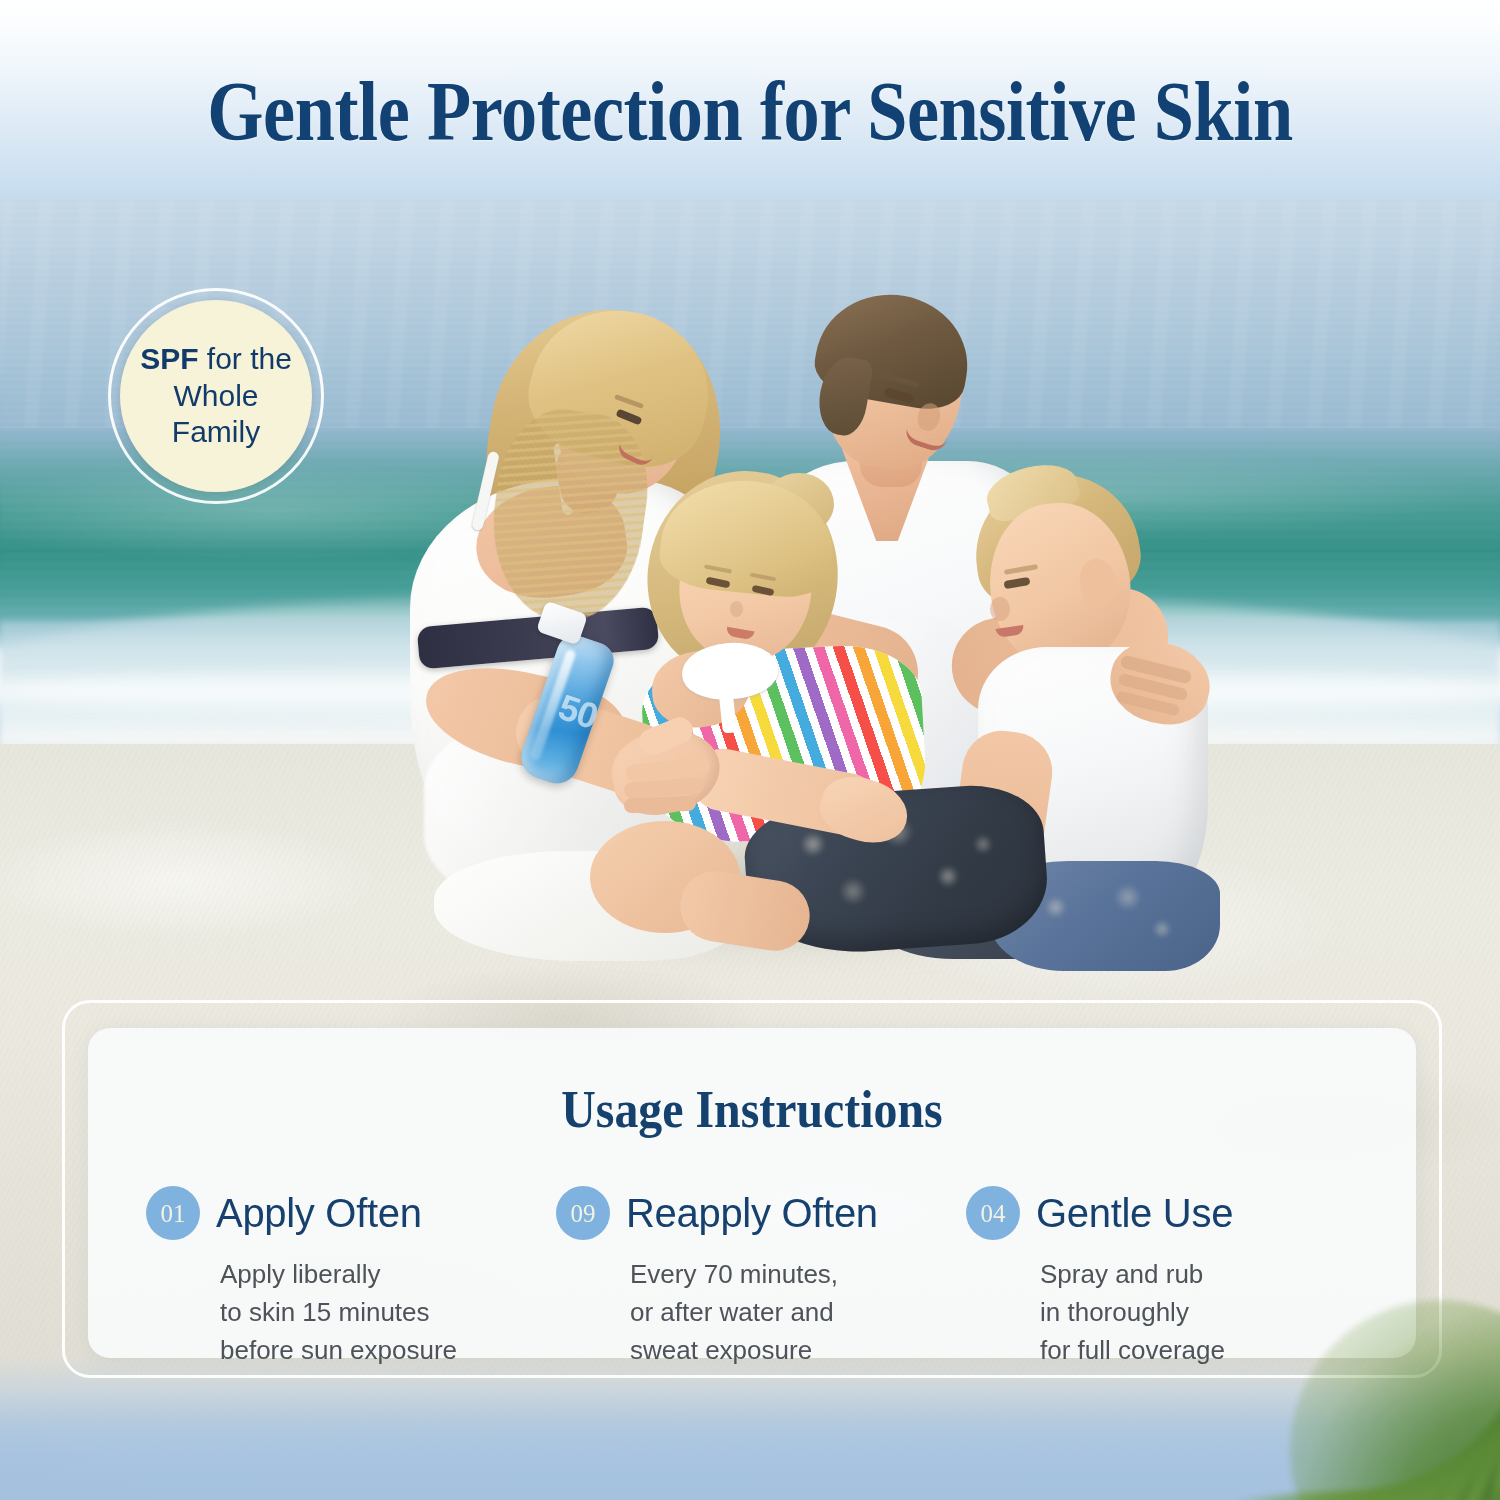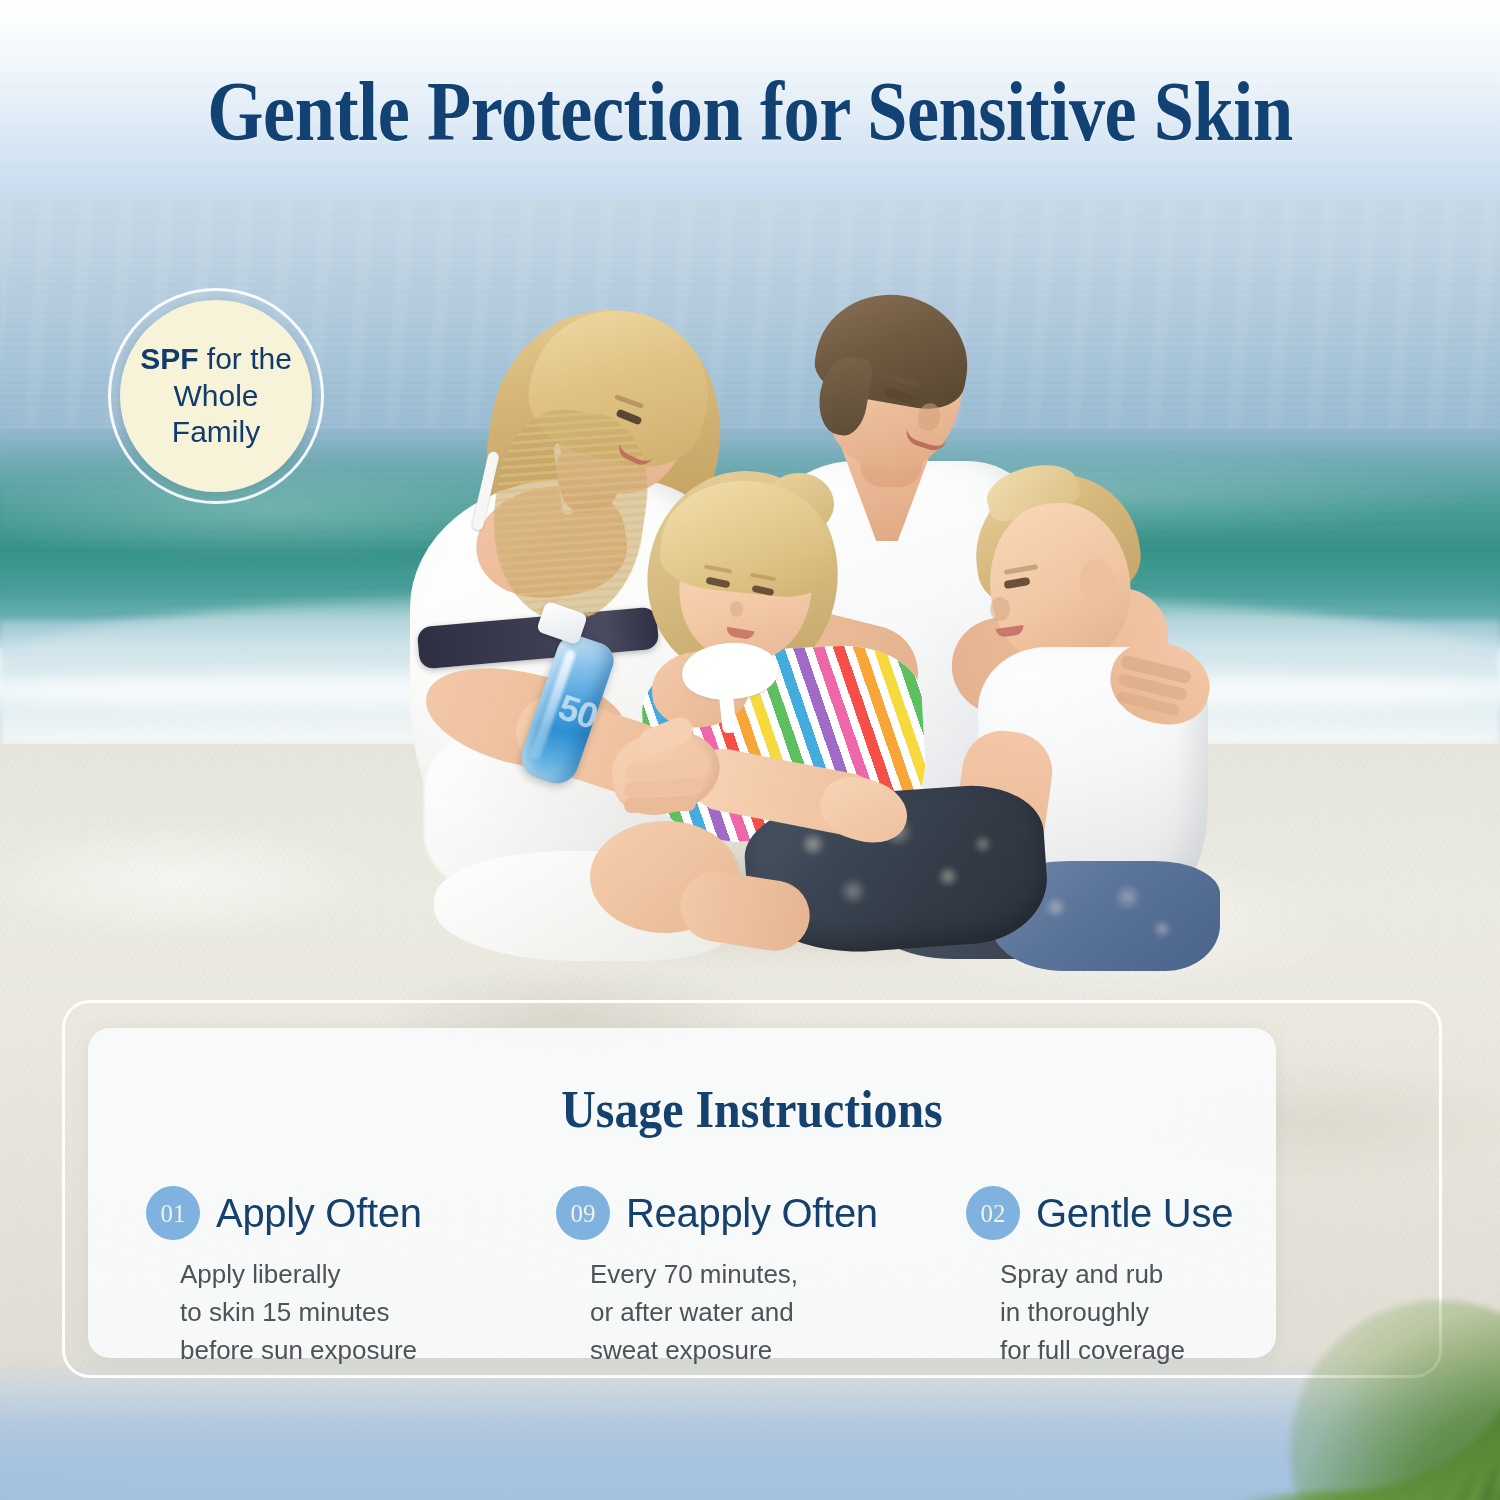--- a/index.html
+++ b/index.html
@@ -652,21 +652,21 @@
   
   .panel-outline{
     position:absolute;
     left:62px; top:1000px; width:1380px; height:378px;
     border:3px solid rgba(255,255,255,.95);
     border-radius:28px;
     z-index:9;
   }
   .panel{
     position:absolute;
-    left:88px; top:1028px; width:1188px; height:330px;
+    left:88px; top:1028px; width:1328px; height:330px;
     background:rgba(250,252,253,.90);
     border-radius:22px;
     z-index:10;
     box-shadow:0 3px 18px rgba(110,125,140,.10);
   }
 
   .panel-title{
     position:absolute; left:0; top:52px; width:1328px;
     text-align:center;
     font-family:"Liberation Serif", serif;
@@ -701,21 +701,21 @@
   .step-title{
     font-family:"Liberation Sans", sans-serif;
     font-size:40px;
     font-weight:400;
     color:#16406d;
     white-space:nowrap;
     letter-spacing:-0.3px;
   }
   .step-body{
     margin-top:16px;
-    margin-left:34px;
+    margin-left:74px;
     font-family:"Liberation Sans", sans-serif;
     font-size:26px;
     line-height:1.46;
     color:#4e5359;
     white-space:pre-line;
   }
 
   
   .palm{
     position:absolute; right:-30px; bottom:-40px;
@@ -894,21 +894,21 @@
           <div class="step-num">09</div>
           <div class="step-title">Reapply Often</div>
         </div>
         <div class="step-body">Every 70 minutes,
 or after water and
 sweat exposure</div>
       </div>
 
       <div class="step">
         <div class="step-head">
-          <div class="step-num">02</div>
+          <div class="step-num">04</div>
           <div class="step-title">Gentle Use</div>
         </div>
         <div class="step-body">Spray and rub
 in thoroughly
 for full coverage</div>
       </div>
 
     </div>
   </div>
 

